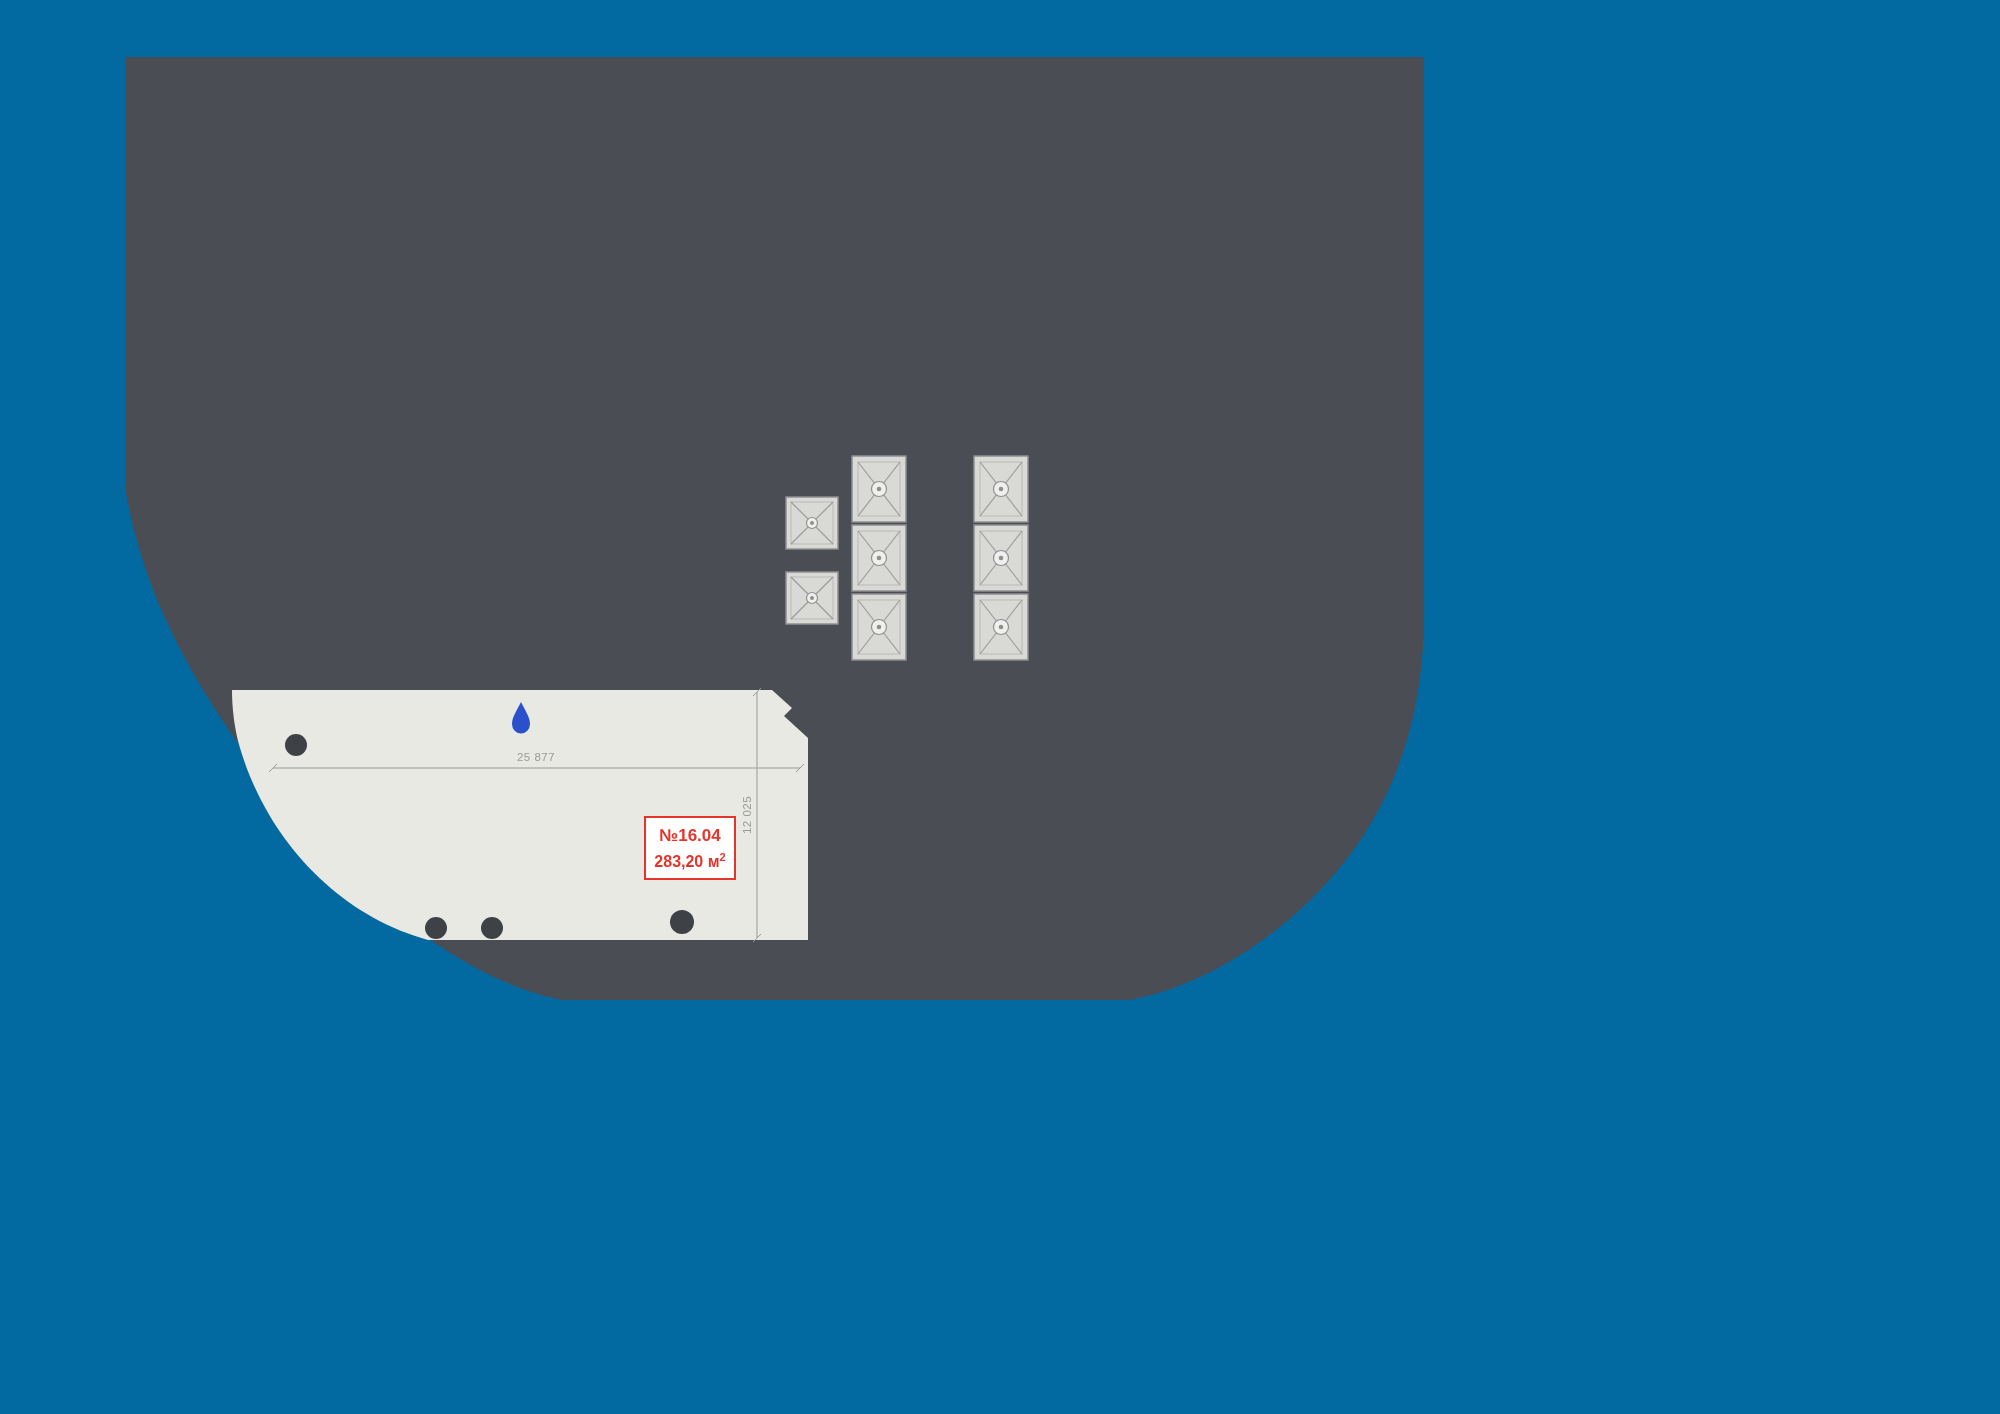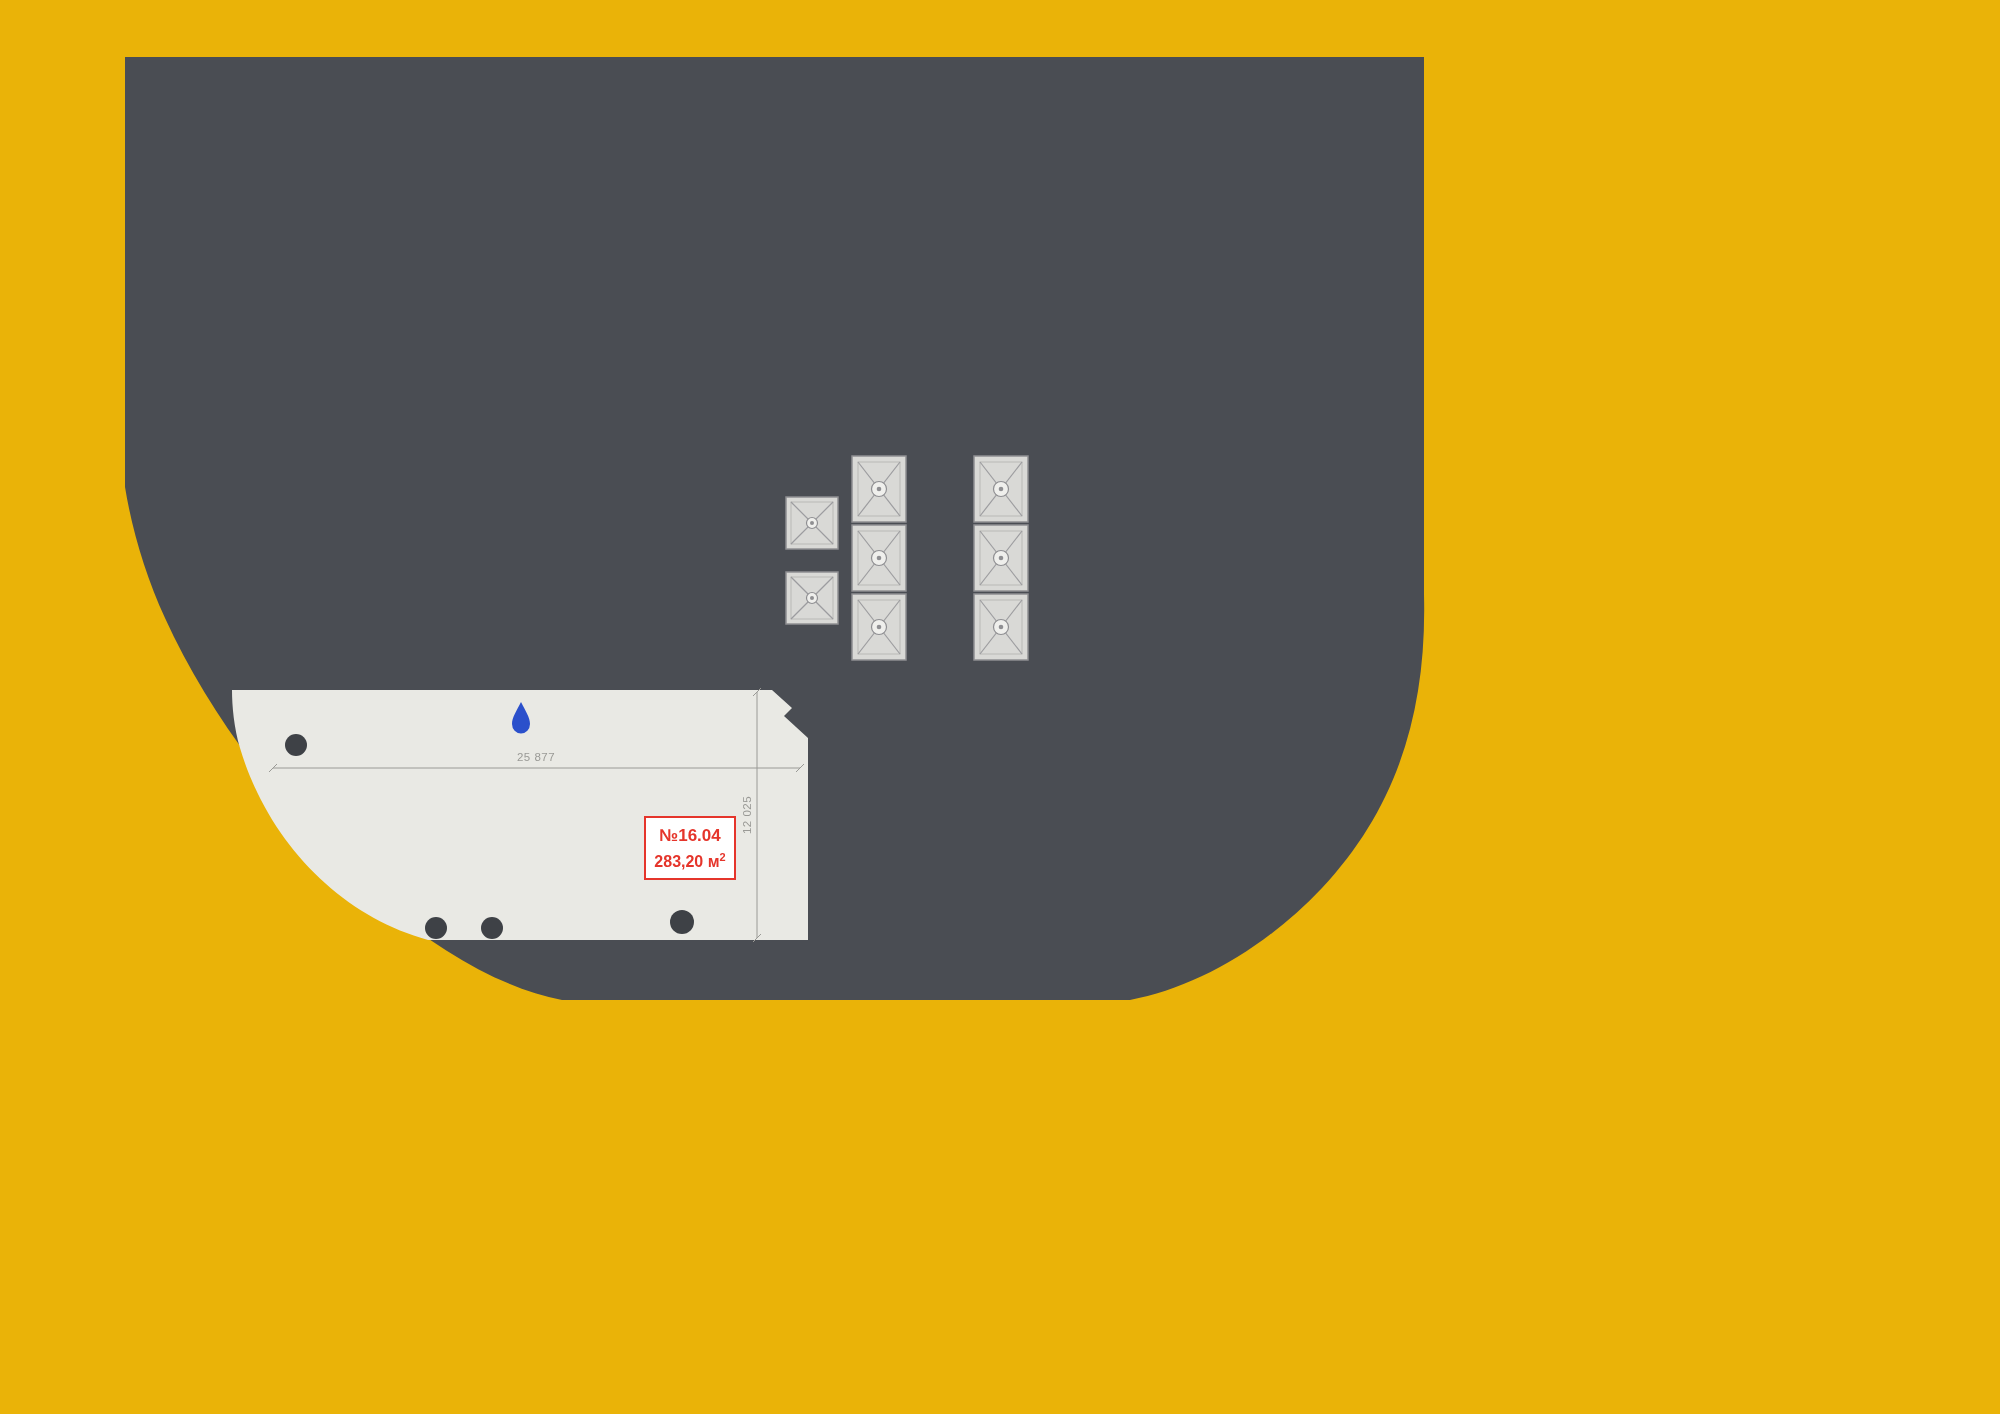--- a/index.html
+++ b/index.html
@@ -1,16 +1,16 @@
 <!DOCTYPE html>
 <html><head>
 <meta charset="utf-8">
 <style>
   html,body{margin:0;padding:0;background:#ffffff;}
-  .stage{position:relative;width:2000px;height:1414px;background:#eab308;overflow:hidden;
+  .stage{position:relative;width:2000px;height:1414px;background:#0369a1;overflow:hidden;
          font-family:"Liberation Sans", sans-serif;}
   .stage svg{position:absolute;left:0;top:0;}
   svg text{font-family:"Liberation Sans", sans-serif;}
   .dim-text{font-size:11.5px;letter-spacing:.5px;}
   .label-number{font-size:17px;font-weight:bold;}
   .label-area{font-size:16px;font-weight:bold;}
   .dim-line line{stroke-width:1;}
 </style>
 </head>
 <body>

